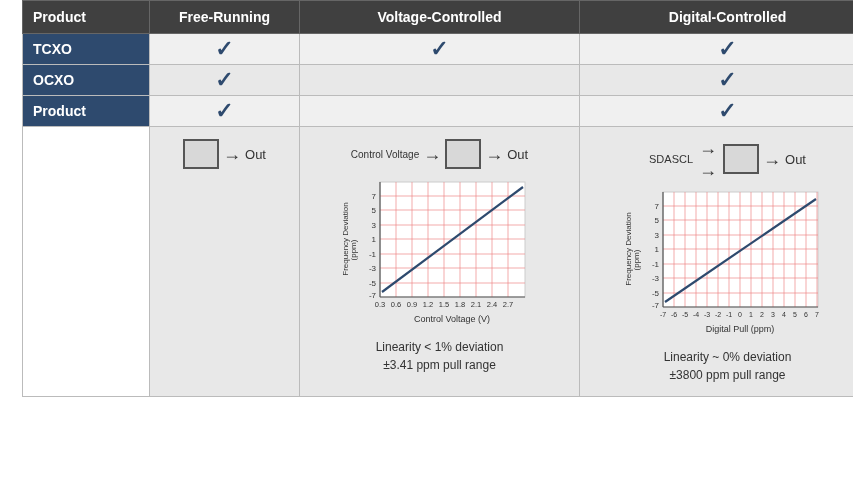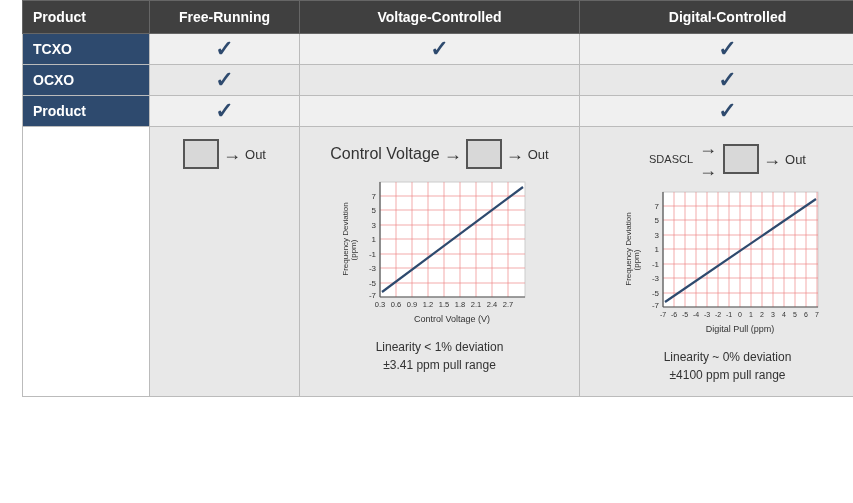--- a/index.html
+++ b/index.html
@@ -125,21 +125,21 @@
 
     .sda-scl-label {
       display: flex;
       font-size: 11px;
       line-height: 1.5;
       text-align: right;
       color: #333;
     }
 
     .control-voltage-label {
-      font-size: 16px;
+      font-size: 10px;
       line-height: 1.3;
       text-align: right;
       color: #333;
     }
   </style>
 </head>
 <body>
 
 <table>
   <colgroup>
@@ -340,19 +340,19 @@
               <text x="194" y="130" text-anchor="middle" font-size="7" fill="#333">7</text>
 
               <text x="117" y="145" text-anchor="middle" font-size="9" fill="#333">Digital Pull (ppm)</text>
 
               <text x="-62" y="8" text-anchor="middle" font-size="8" fill="#333" transform="rotate(-90)">Frequency Deviation</text>
               <text x="-73" y="16" text-anchor="middle" font-size="8" fill="#333" transform="rotate(-90)">(ppm)</text>
             </svg>
           </div>
           <div class="chart-caption">
             <span>Linearity ~ 0% deviation</span><br>
-            <span>±4100 ppm pull range</span>
+            <span>±3800 ppm pull range</span>
           </div>
         </div>
       </td>
     </tr>
   </tbody>
 </table>
 
 </body></html>

